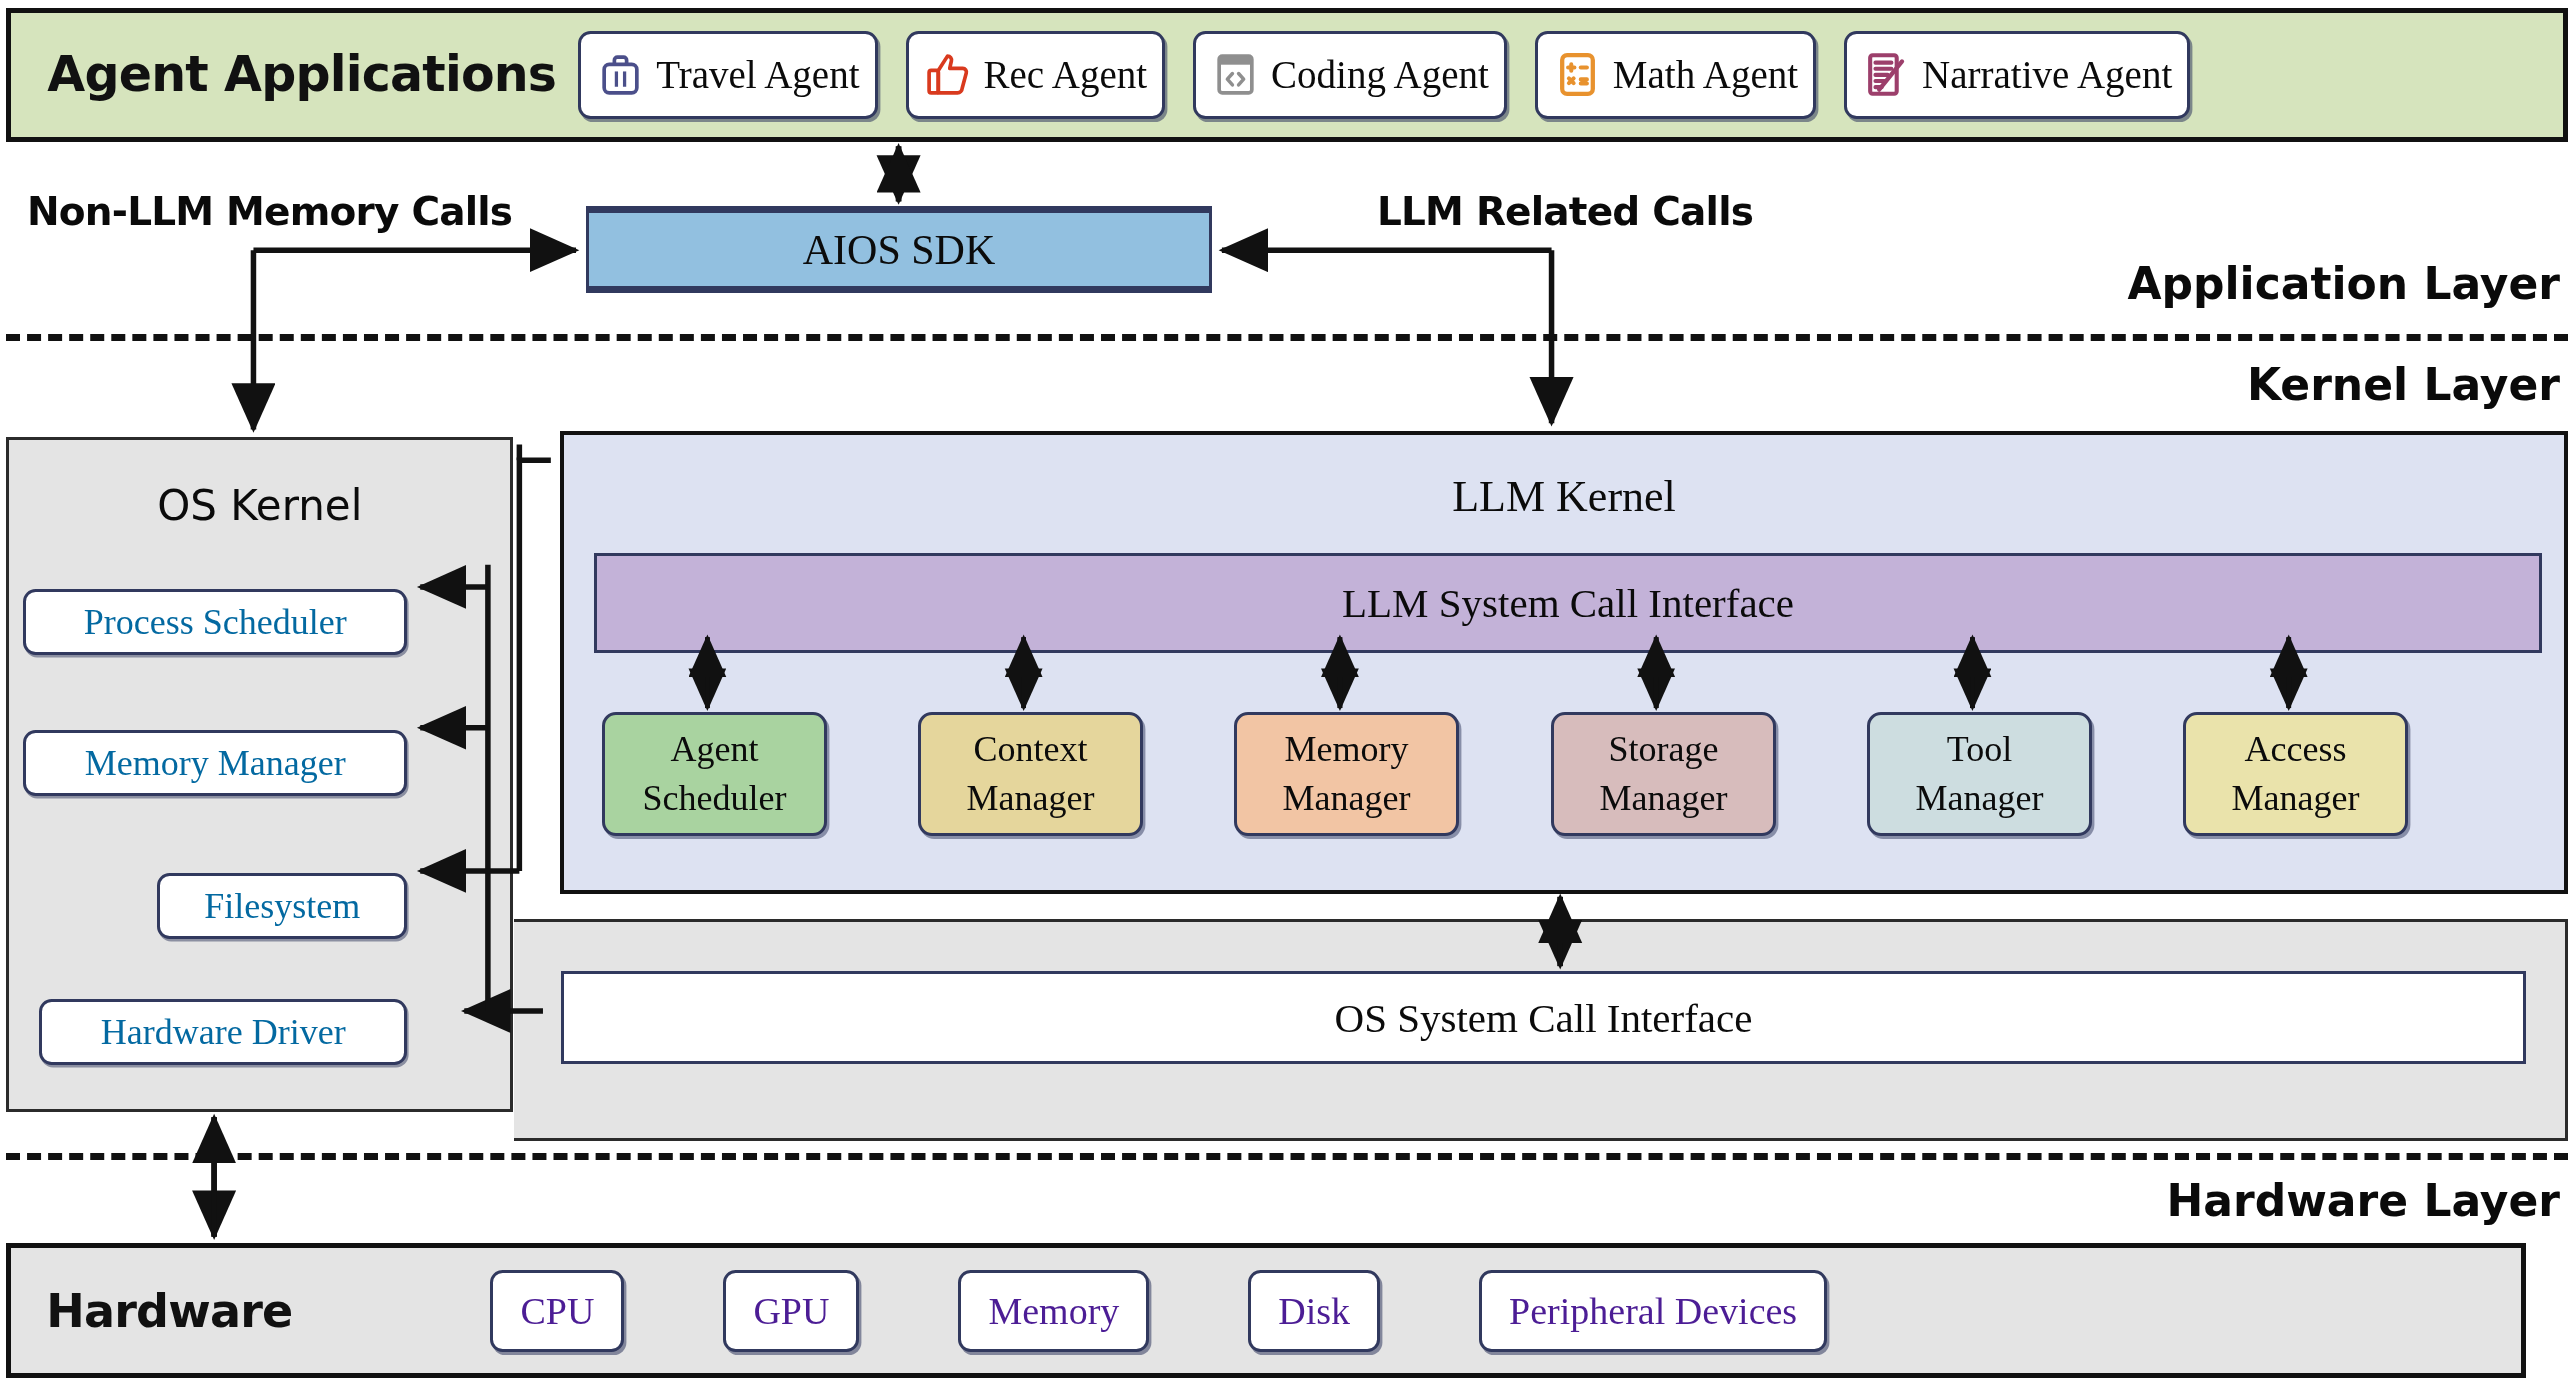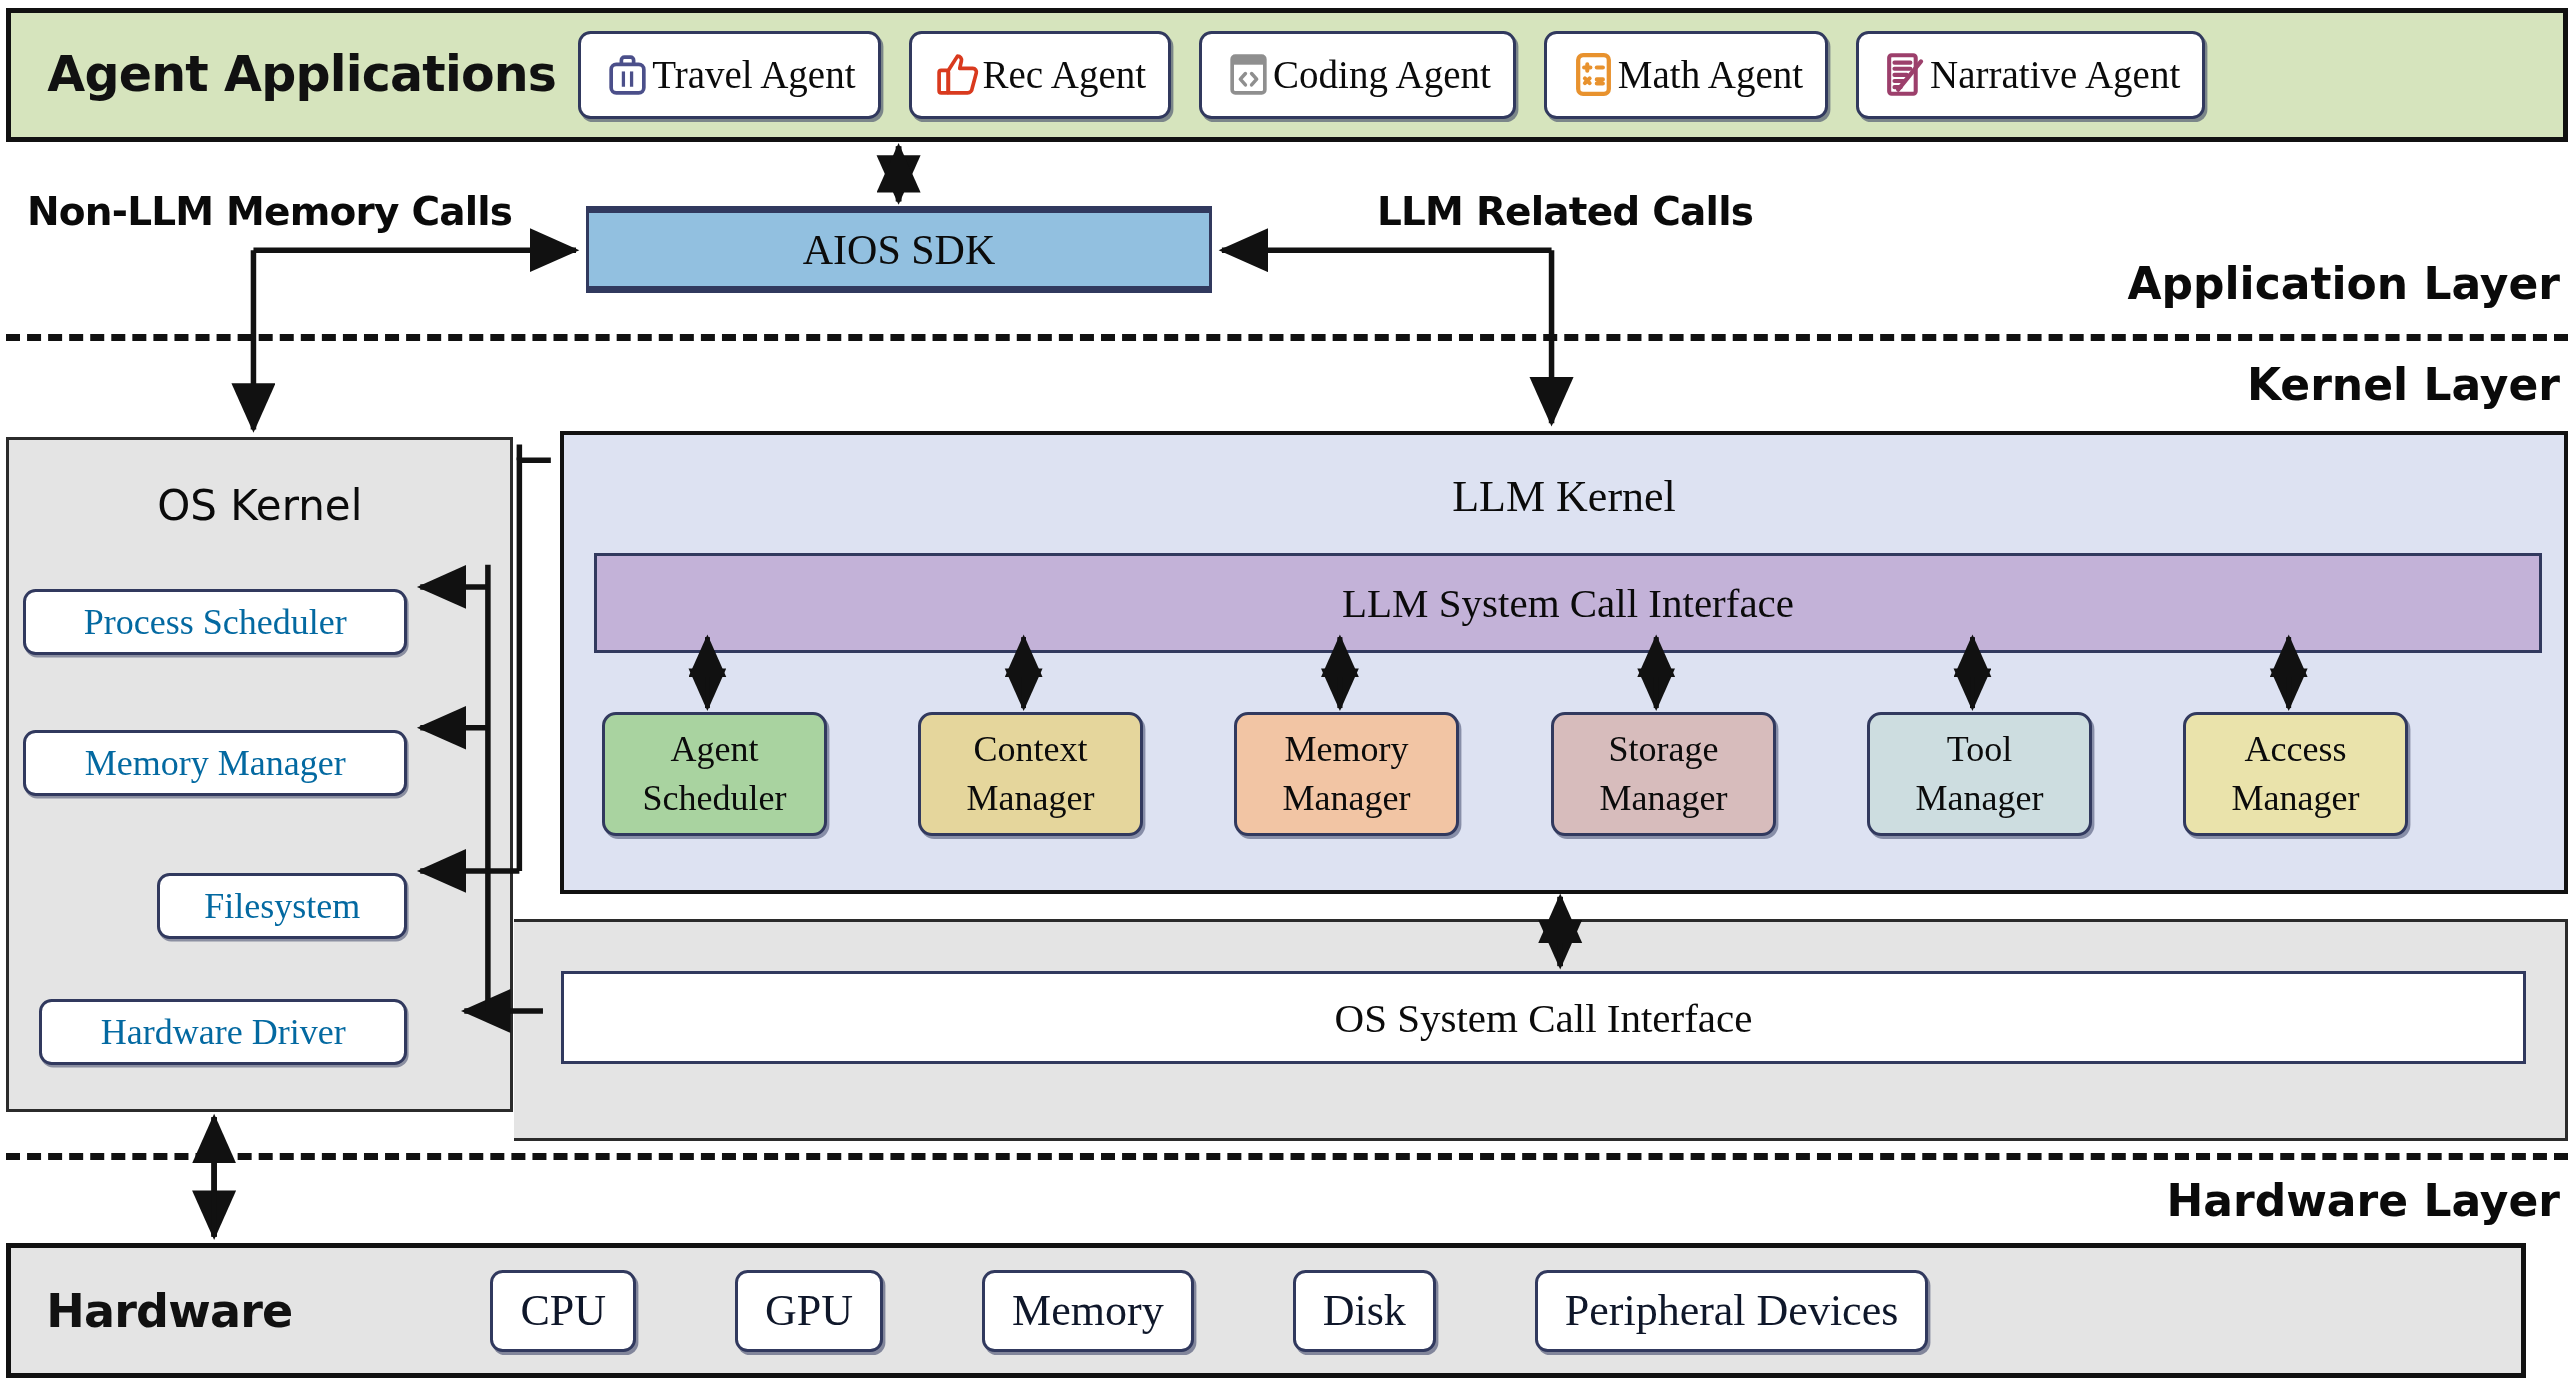--- a/index.html
+++ b/index.html
@@ -15,21 +15,21 @@
     background:#d6e4bd;border:5.5px solid #111111;
     display:flex;align-items:center;
   }
   #app-band-title{
     font-family:"DejaVu Sans", sans-serif;
     font-weight:bold;font-size:49px;color:#111;
     margin-left:36px;white-space:nowrap;letter-spacing:-0.8px;
   }
   .agent-chip{
     height:82px;background:#ffffff;border:3.9px solid #31395e;border-radius:12.6px;
-    display:flex;align-items:center;padding:0 22px;
+    display:flex;align-items:center;gap:11px;padding:0 15px;
     box-shadow:2.4px 3.1px 0 rgba(49,57,94,.55);
   }
   .agent-chip .lbl{font-size:39px;color:#0b0b0b;white-space:nowrap;}
   .agent-ico{width:49px;height:49px;flex:none;display:block;}
 
   
   .dashed{
     left:6.3px;width:2562px;height:0;border-top:7px dashed #111111;
   }
 
@@ -112,21 +112,21 @@
     background:#e4e4e4;border:5.5px solid #111111;
     display:flex;align-items:center;
   }
   #hw-title{
     font-family:"DejaVu Sans", sans-serif;font-weight:bold;font-size:46px;
     color:#111;margin-left:35px;white-space:nowrap;letter-spacing:-0.8px;
   }
   .hw-chip{
     height:76px;background:#ffffff;border:3.9px solid #31395e;border-radius:12.6px;
     display:flex;align-items:center;justify-content:center;padding:0 27px;
-    font-size:44px;color:#0f172a;white-space:nowrap;
+    font-size:38px;color:#4c1d95;white-space:nowrap;
     box-shadow:2.4px 3.1px 0 rgba(49,57,94,.55);
   }
 
   svg.conn{position:absolute;left:0;top:0;width:2576px;height:1387px;pointer-events:none;}
 </style>
 </head>
 <body>
 
 <div class="abs" id="app-band">
   <div id="app-band-title">Agent Applications</div>

